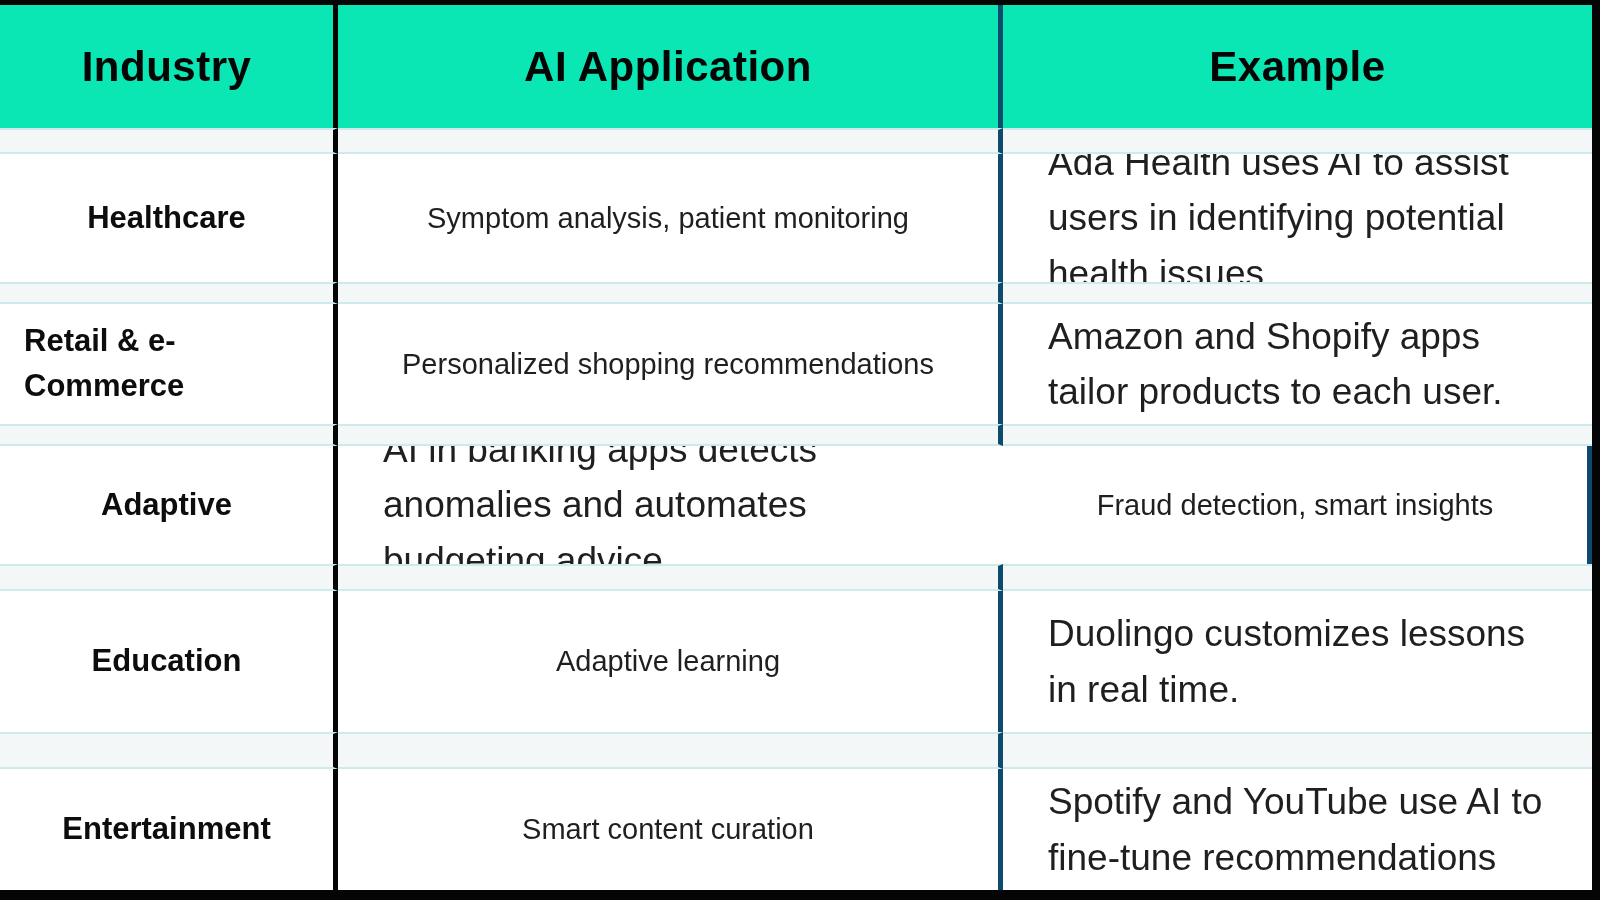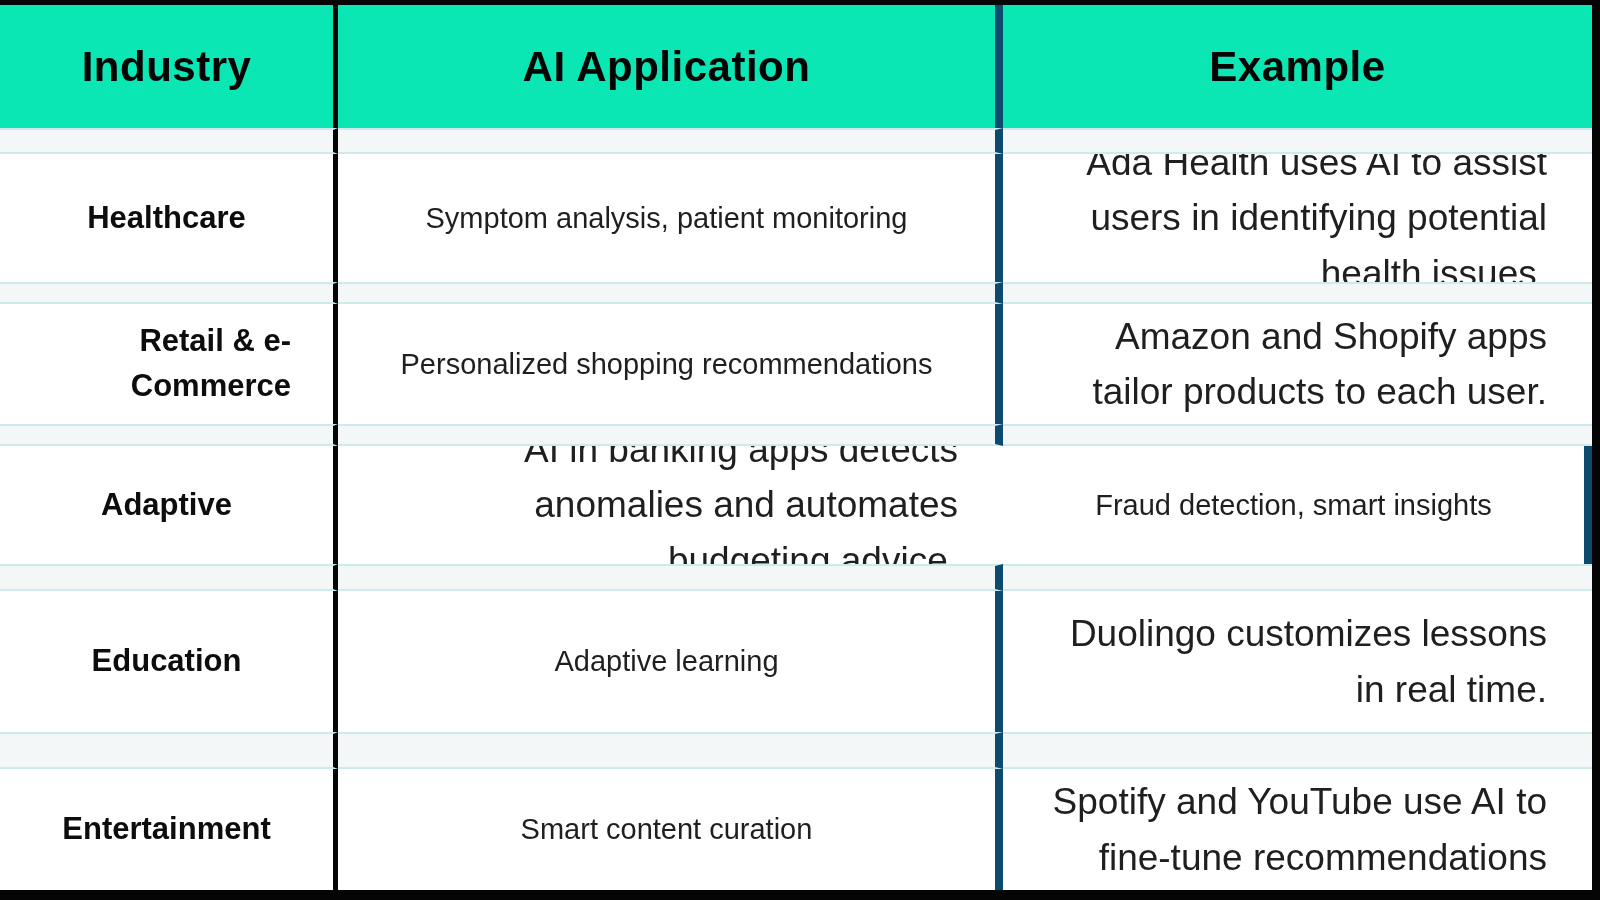--- a/index.html
+++ b/index.html
@@ -18,43 +18,43 @@
     border-top: 5px solid #050505;
     border-right: 8px solid #050505;
     border-bottom: 10px solid #050505;
     background: #ffffff;
   }
   .cell {
     box-sizing: border-box;
     display: flex;
     align-items: center;
     justify-content: center;
-    text-align: right;
+    text-align: left;
     background: #ffffff;
     overflow: hidden;
   }
   .col1 { border-right: 5px solid #050505; }
-  .col2 { border-right: 8px solid #0c4a6e; }
+  .col2 { border-right: 5px solid #0c4a6e; }
   .head {
     background: #0ae6b4;
     font-weight: bold;
     font-size: 42px;
     letter-spacing: 0.5px;
     color: #050505;
   }
   .band {
     background: #f4f7f8;
     border-top: 2px solid #cdeaed;
     border-bottom: 2px solid #cdeaed;
   }
   .industry {
     font-weight: bold;
     font-size: 31px;
     color: #0d0d0d;
-    padding: 0 42px;
+    padding: 0 24px;
     line-height: 1.45;
   }
   .app {
     font-size: 29px;
     color: #1f1f1f;
     padding: 12px 14px;
     line-height: 1.4;
   }
   .example {
     font-size: 37px;

